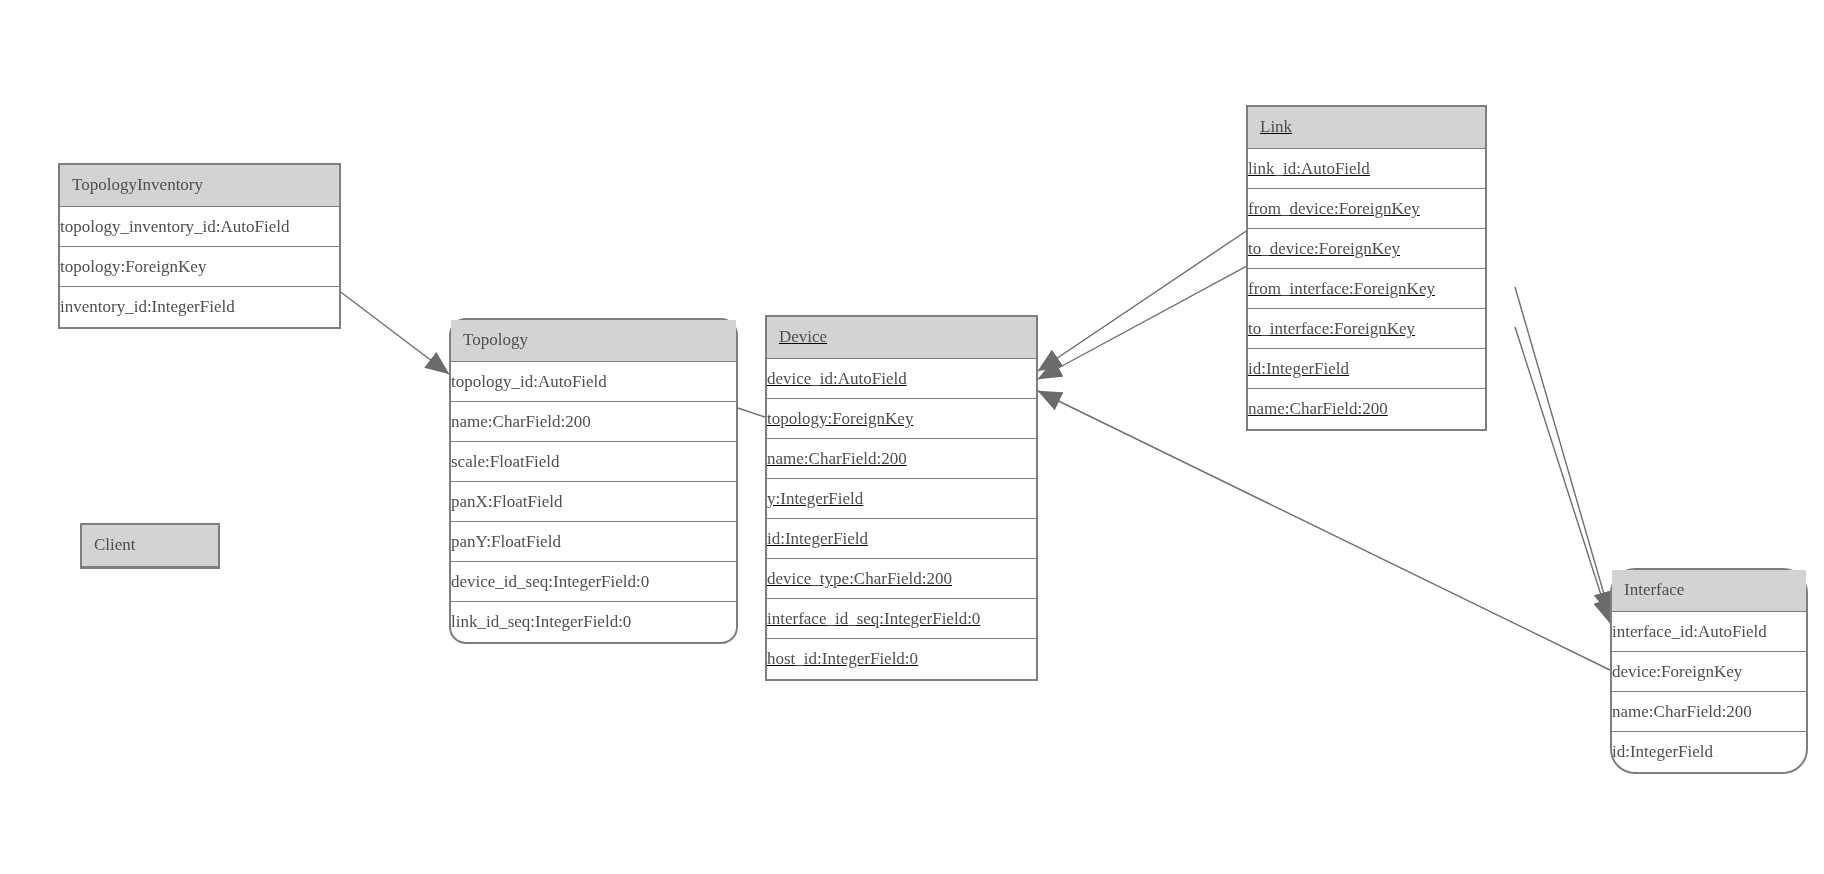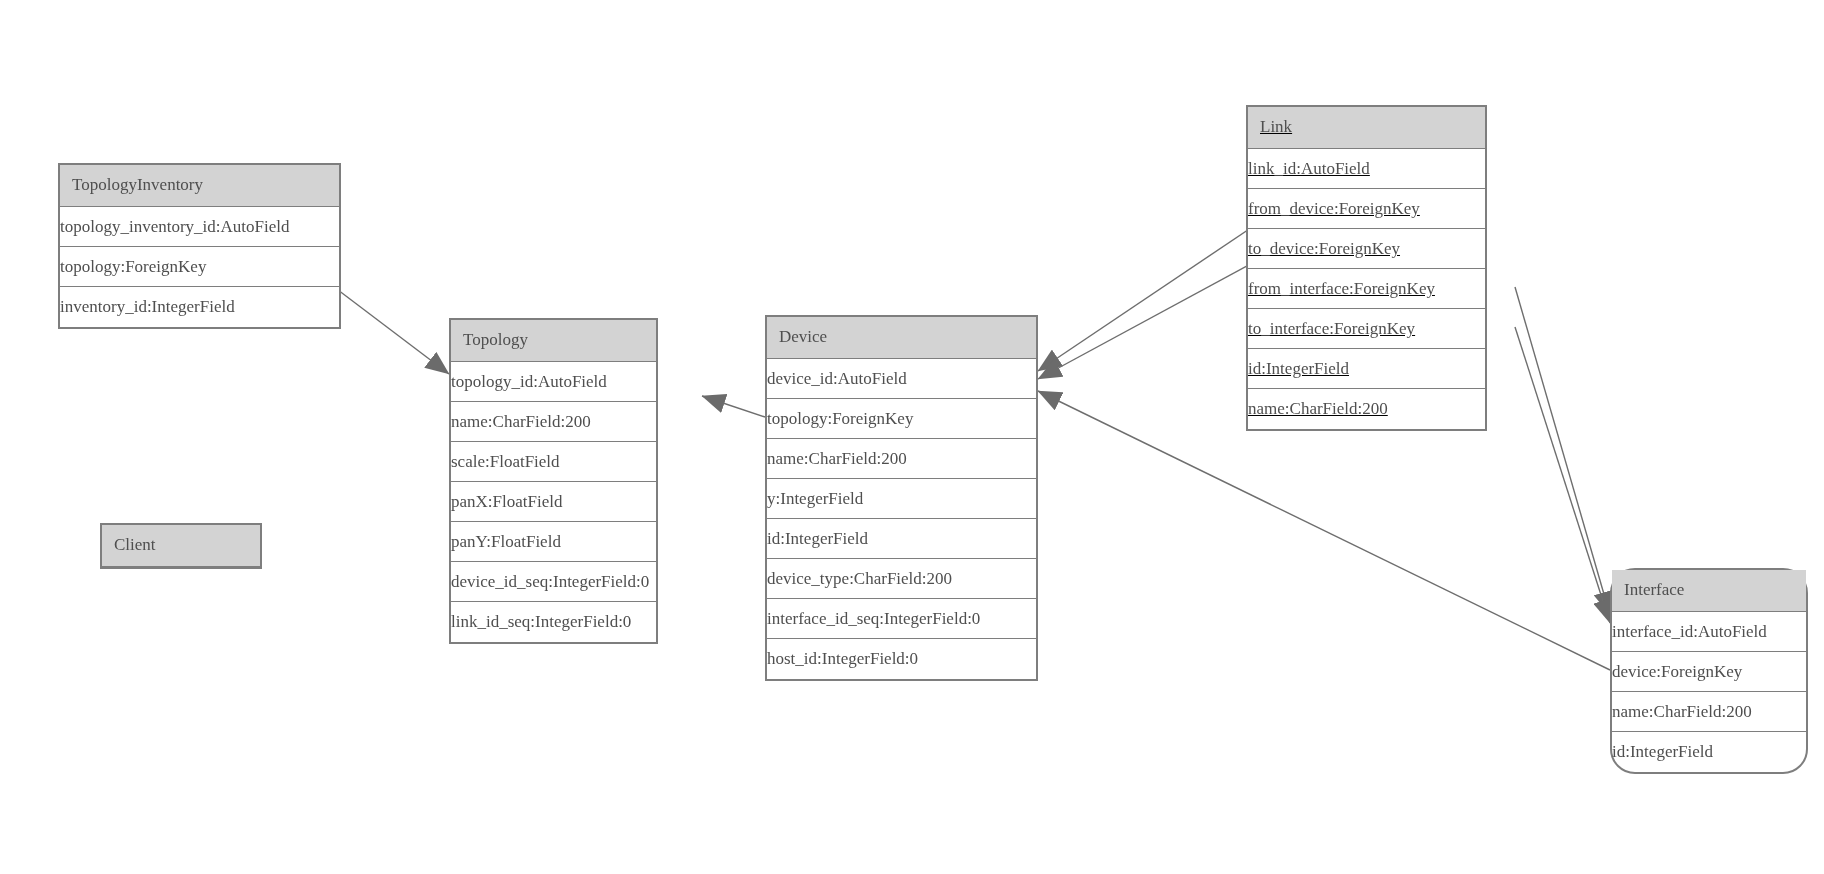--- a/index.html
+++ b/index.html
@@ -53,36 +53,36 @@
     </svg>
 
 <div class="entity" style="left: 22px; top: 163px; width: 283px; margin-left: 36px;">
       <div class="entity-header">TopologyInventory</div>
       <div class="entity-rows">
         <div class="field">topology_inventory_id:AutoField</div>
         <div class="field">topology:ForeignKey</div>
         <div class="field">inventory_id:IntegerField</div>
       </div>
     </div>
-    <div class="entity" style="left: 449px; top: 318px; width: 209px;">
+    <div class="entity" style="left: 449px; top: 318px; width: 289px; border-radius: 17px;">
       <div class="entity-header">Topology</div>
       <div class="entity-rows">
         <div class="field">topology_id:AutoField</div>
         <div class="field">name:CharField:200</div>
         <div class="field">scale:FloatField</div>
         <div class="field">panX:FloatField</div>
         <div class="field">panY:FloatField</div>
         <div class="field">device_id_seq:IntegerField:0</div>
         <div class="field">link_id_seq:IntegerField:0</div>
       </div>
     </div>
-    <div class="entity" style="left: 80px; top: 523px; width: 162px; margin-left: 20px;">
+    <div class="entity" style="left: 80px; top: 523px; width: 140px;">
       <div class="entity-header">Client</div>
     </div>
-    <div class="entity" style="left: 765px; top: 315px; width: 273px;">
+    <div class="entity" style="left: 765px; top: 315px; width: 273px; text-decoration: underline;">
       <div class="entity-header">Device</div>
       <div class="entity-rows">
         <div class="field">device_id:AutoField</div>
         <div class="field">topology:ForeignKey</div>
         <div class="field">name:CharField:200</div>
         <div class="field">y:IntegerField</div>
         <div class="field">id:IntegerField</div>
         <div class="field">device_type:CharField:200</div>
         <div class="field">interface_id_seq:IntegerField:0</div>
         <div class="field">host_id:IntegerField:0</div>

